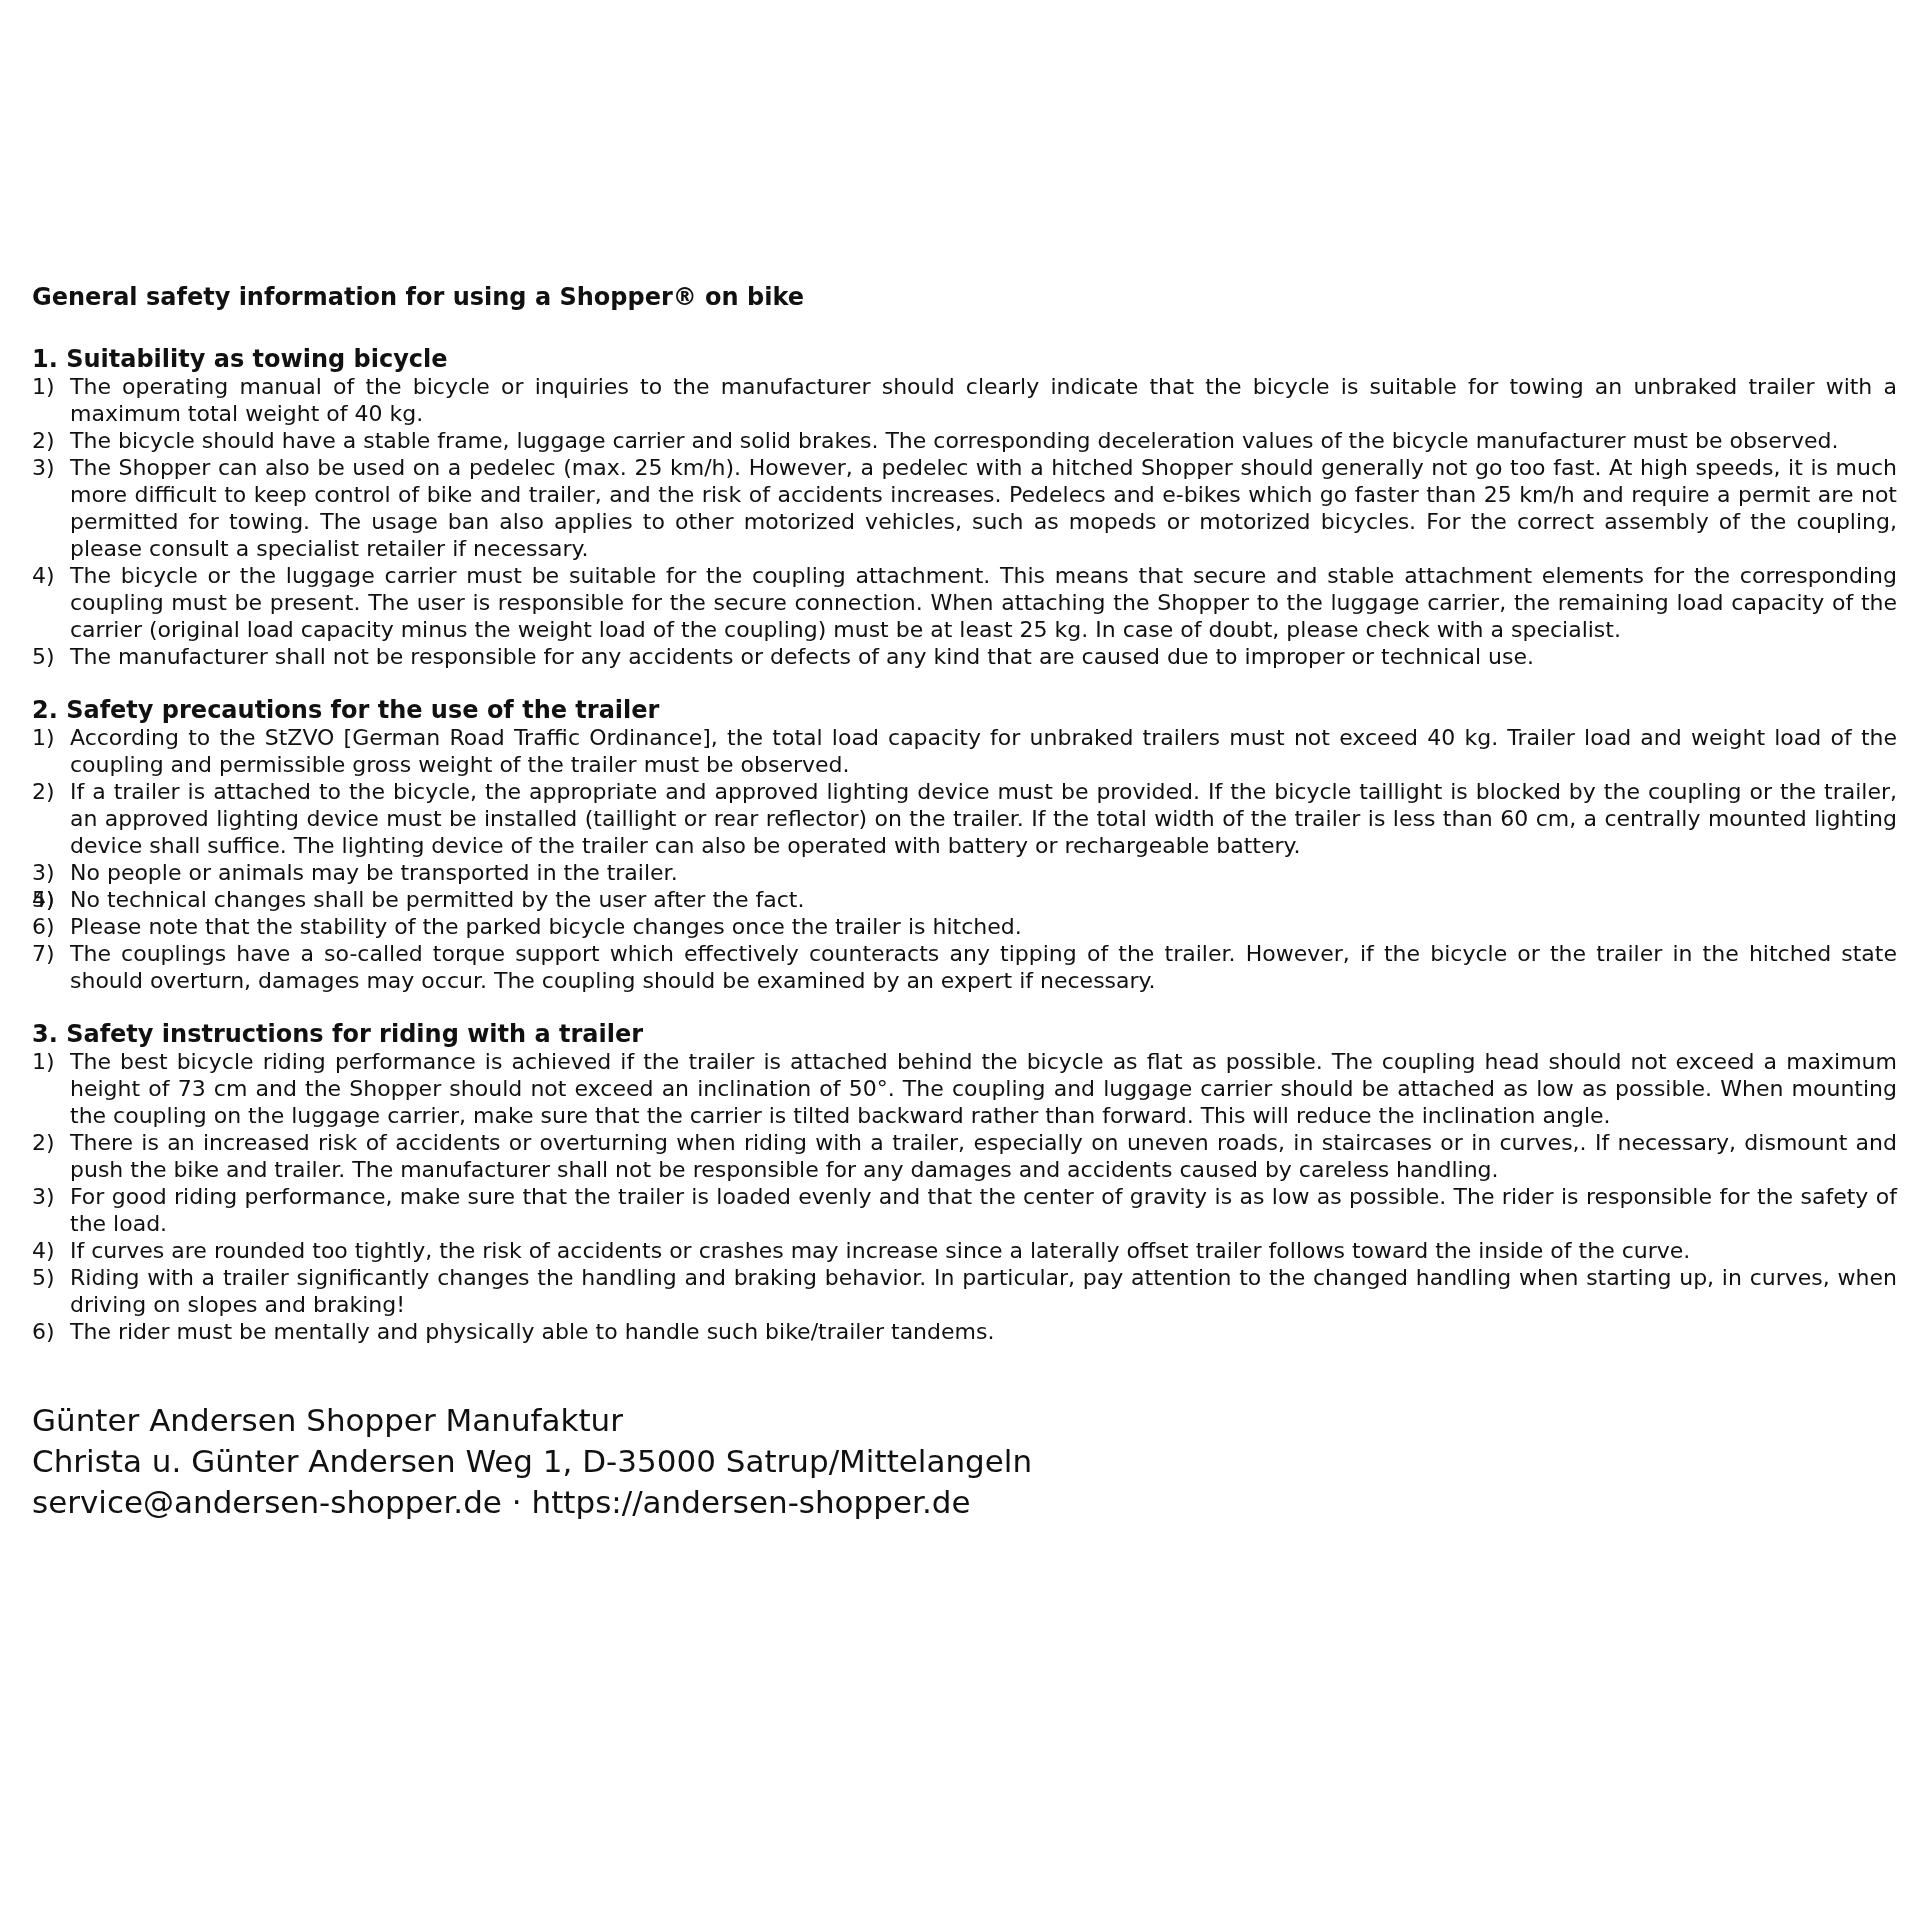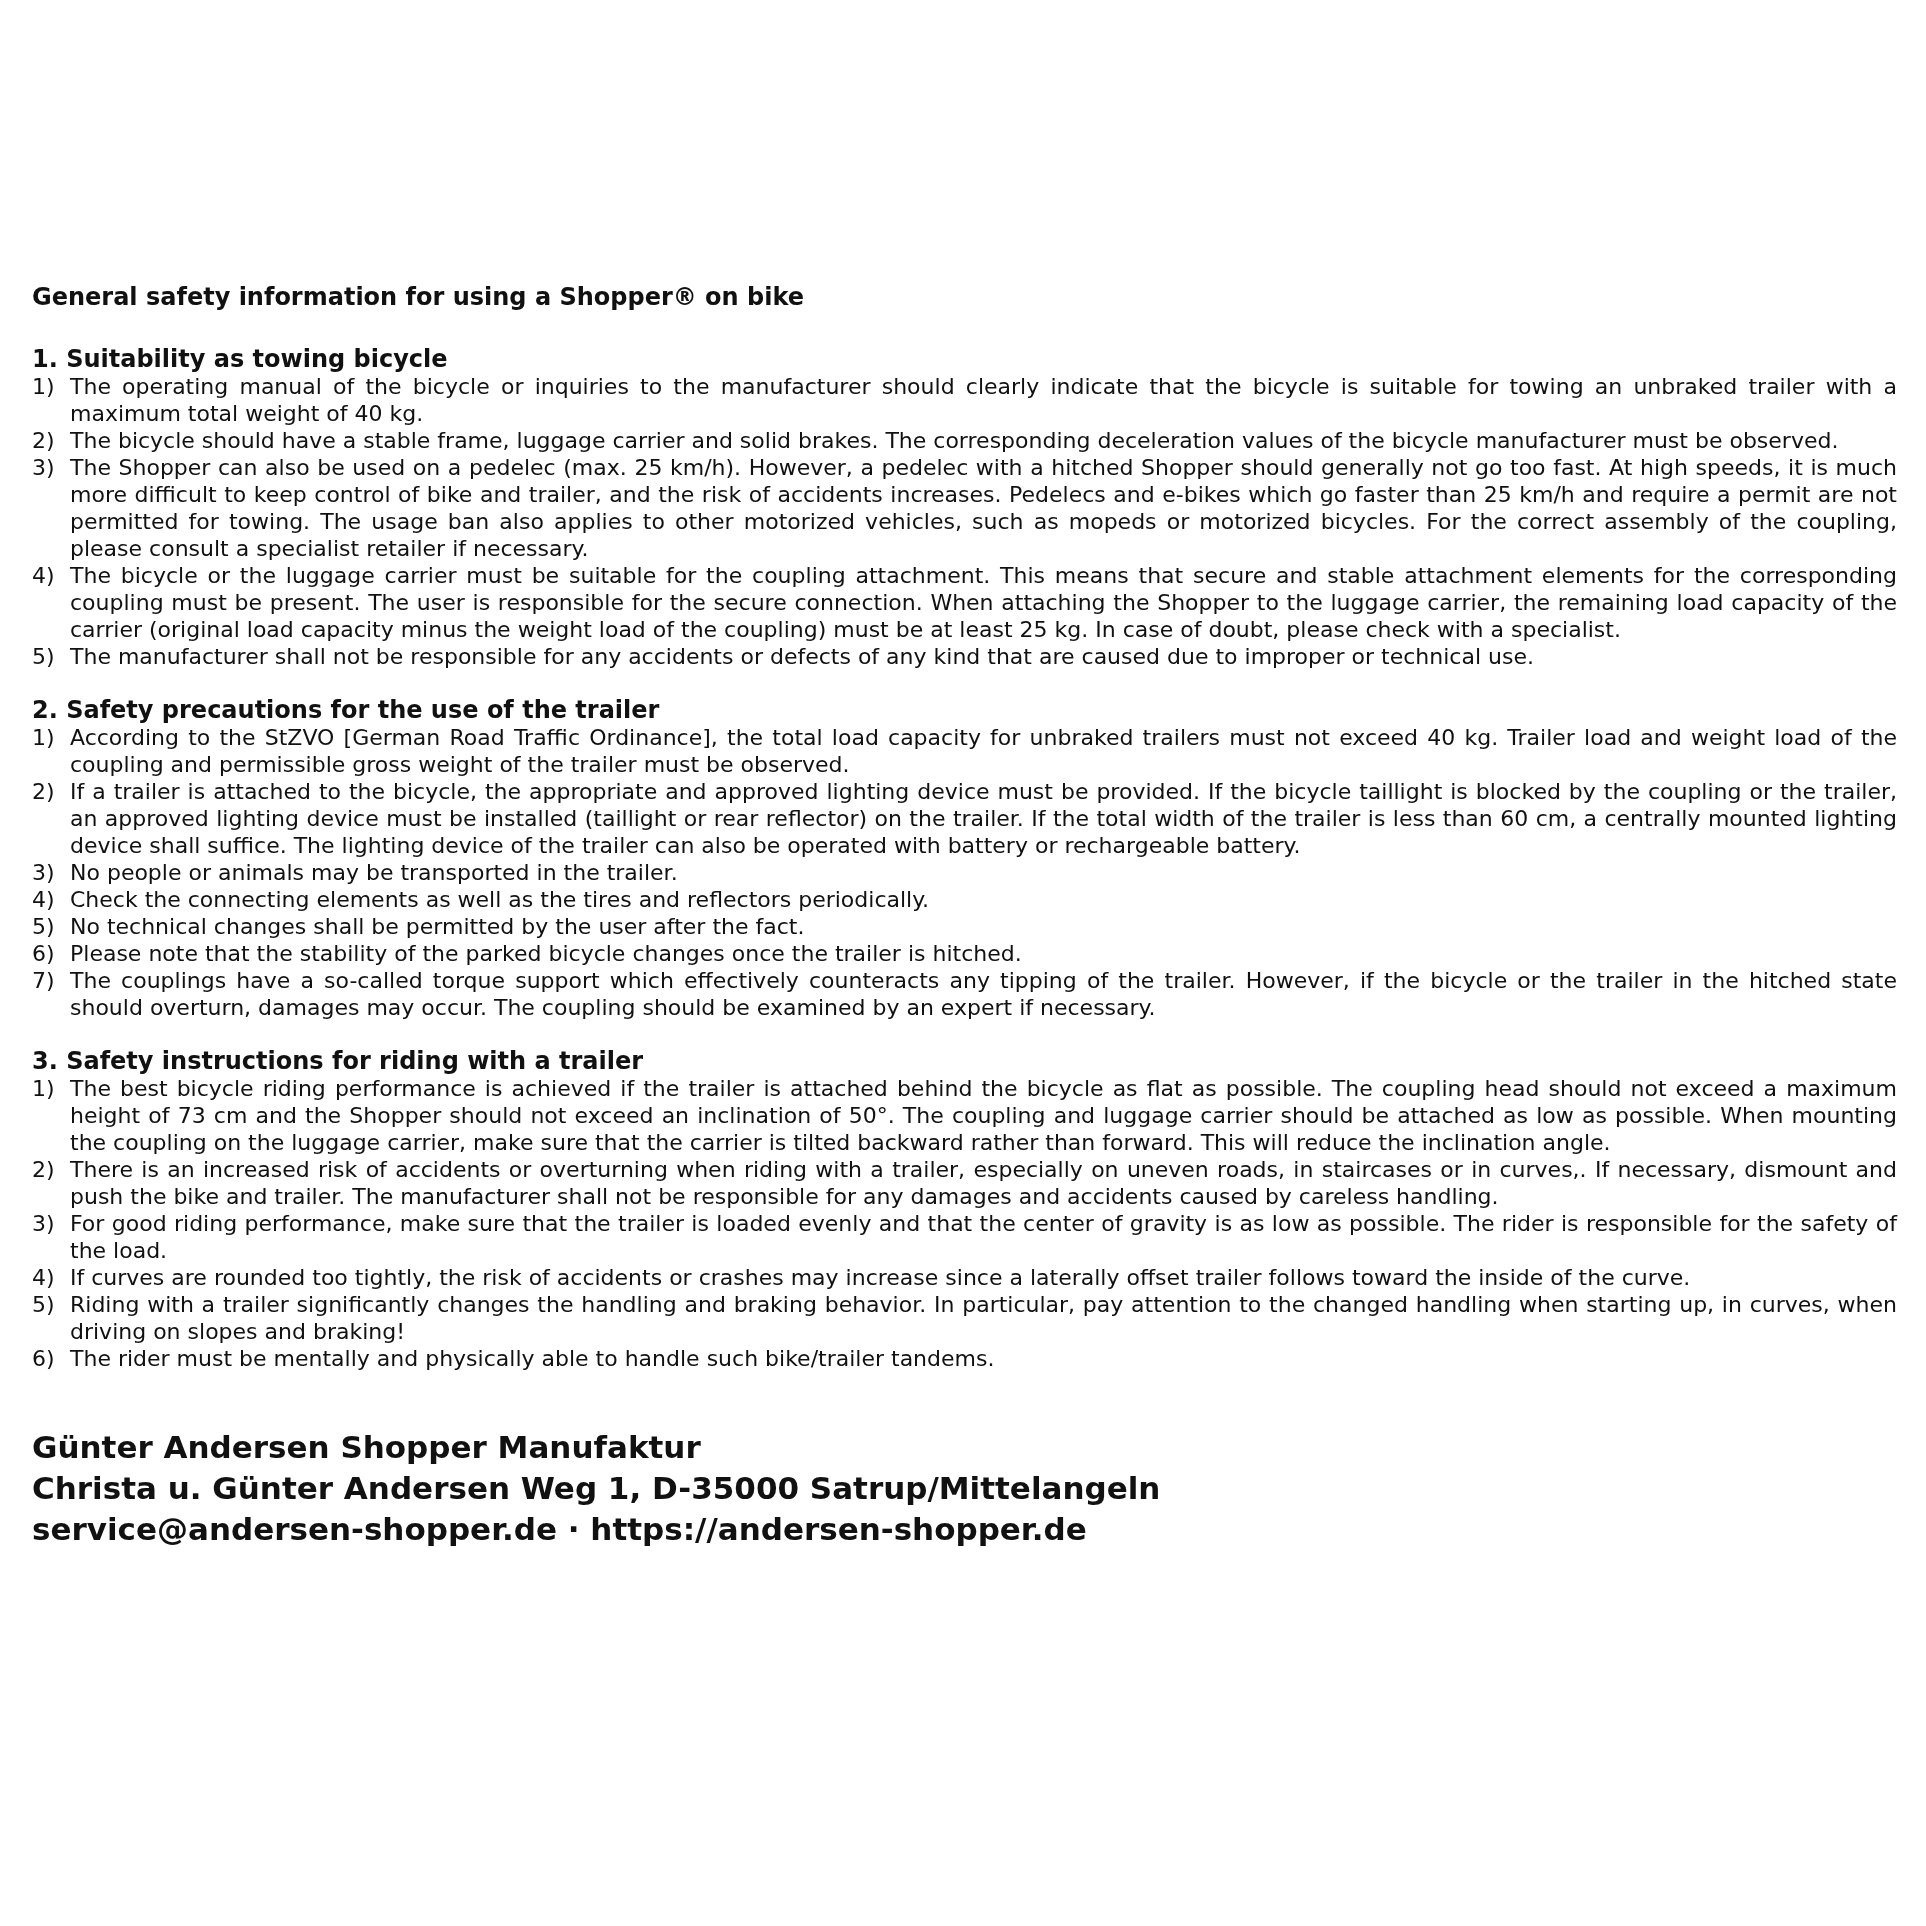--- a/index.html
+++ b/index.html
@@ -43,21 +43,21 @@
   .item .marker {
     position: absolute;
     left: 0;
     top: 0;
   }
   .footer {
     margin-top: 55px;
   }
   .footer-line {
     font-size: 31px;
-    font-weight: bold;
+    font-weight: normal;
     line-height: 41px;
     margin: 0;
   }
   .footer-contact {
   }
 </style>
 </head>
 <body>
 
 <div class="page">
@@ -97,21 +97,20 @@
     <div class="item">
       <span class="marker">2)</span>
       <span>If a trailer is attached to the bicycle, the appropriate and approved lighting device must be provided. If the bicycle taillight is blocked by the coupling or the trailer, an approved lighting device must be installed (taillight or rear reflector) on the trailer. If the total width of the trailer is less than 60 cm, a centrally mounted lighting device shall suffice. The lighting device of the trailer can also be operated with battery or rechargeable battery.</span>
     </div>
     <div class="item">
       <span class="marker">3)</span>
       <span>No people or animals may be transported in the trailer.</span>
     </div>
     <div class="item">
       <span class="marker">4)</span>
-      <span>Check the connecting elements as well as the tires and reflectors periodically.</span>
     </div>
     <div class="item">
       <span class="marker">5)</span>
       <span>No technical changes shall be permitted by the user after the fact.</span>
     </div>
     <div class="item">
       <span class="marker">6)</span>
       <span>Please note that the stability of the parked bicycle changes once the trailer is hitched.</span>
     </div>
     <div class="item">

